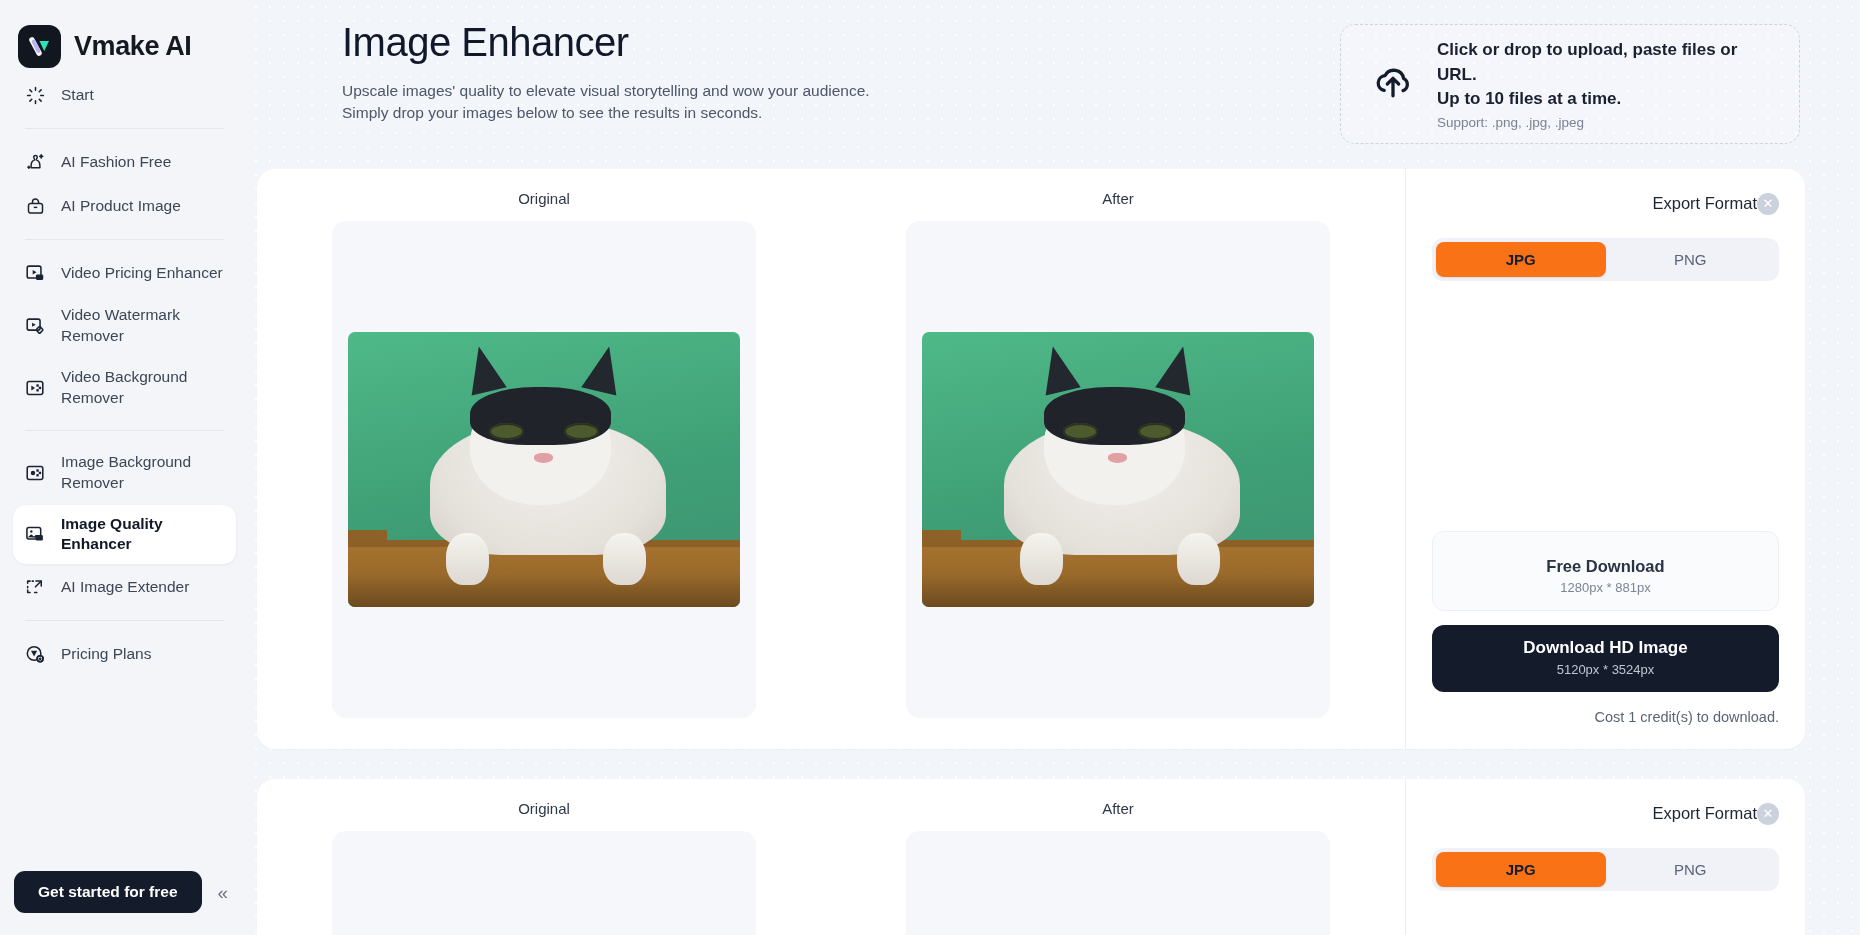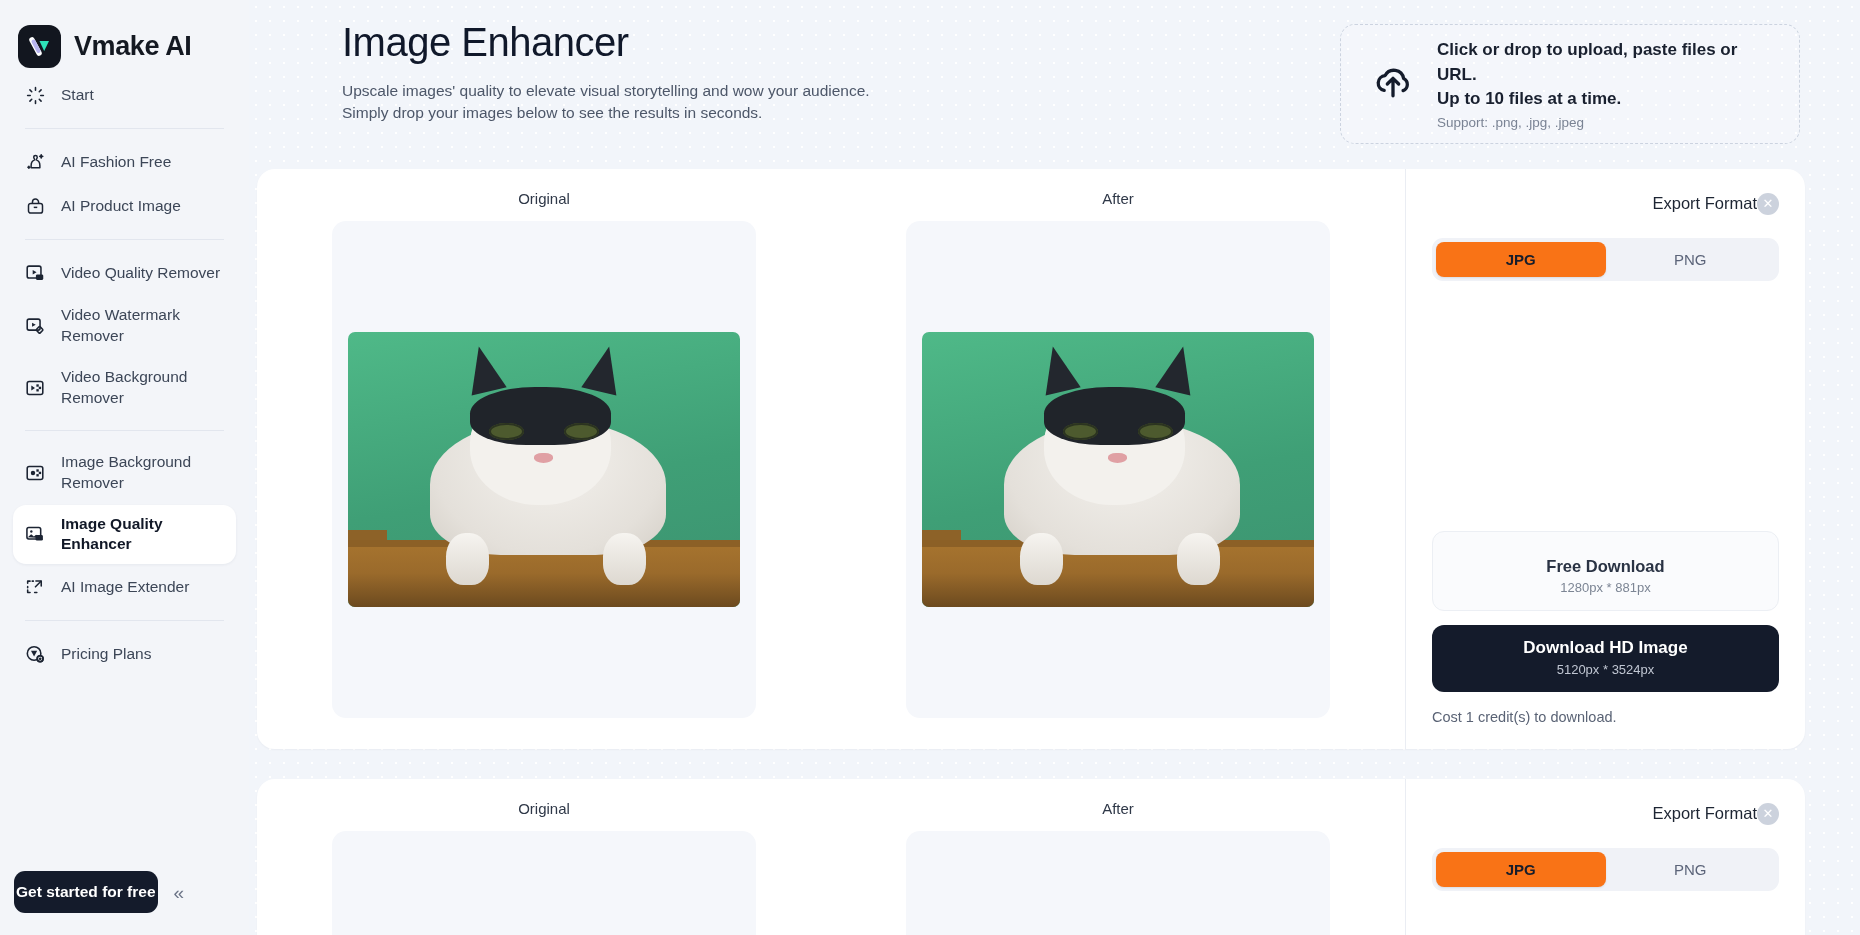--- a/index.html
+++ b/index.html
@@ -54,21 +54,21 @@
   .nav-item.active { background: #ffffff; box-shadow: 0 1px 3px rgba(20,30,60,.06); }
   .nav-item.active .lbl { color: #111827; font-weight: 700; }
 
   .sidebar-bottom {
     position: absolute; left: 14px; bottom: 22px;
     display: flex; align-items: center; gap: 16px;
   }
   .cta-btn {
     background: #141b2b; color: #fff;
     font-size: 15.5px; font-weight: 700;
-    padding: 12px 2px; border-radius: 11px;
+    padding: 12px 24px; border-radius: 11px;
     border: none; cursor: pointer;
     font-family: inherit;
   }
   .collapse-btn {
     color: #6b7487; font-size: 19px; cursor: pointer;
     line-height: 1;
   }
 
   
   .main {
@@ -211,21 +211,21 @@
     cursor: pointer;
   }
   .btn-free .t { font-size: 16.5px; font-weight: 700; color: #2a3344; }
   .btn-free .s { font-size: 13px; color: #7c8594; margin-top: 4px; }
   .btn-hd {
     margin-top: 14px; background: #141b2b; border-radius: 12px;
     padding: 13px 0 15px; text-align: center; cursor: pointer;
   }
   .btn-hd .t { font-size: 17px; font-weight: 700; color: #fff; }
   .btn-hd .s { font-size: 13px; color: #c0c6d2; margin-top: 4px; }
-  .cost { text-align: left; font-size: 14.5px; color: #5a6375; margin-top: 17px; }
+  .cost { text-align: right; font-size: 14.5px; color: #5a6375; margin-top: 17px; }
 </style>
 </head>
 <body>
 
 <div class="app">
 
   <aside class="sidebar">
     <div class="brand">
       <div class="brand-logo">
         <svg width="26" height="26" viewBox="0 0 26 26">
@@ -276,21 +276,21 @@
 
       <div class="nav-item">
         <span class="ico">
           <svg width="22" height="22" viewBox="0 0 24 24" fill="none" stroke="#1c2433" stroke-width="1.7" stroke-linejoin="round">
             <rect x="3.5" y="4.5" width="15" height="13" rx="2"></rect>
             <path d="M9.5 8.8l4.2 2.4-4.2 2.4z" fill="#1c2433" stroke="none"></path>
             <rect x="13" y="13.5" width="8" height="6" rx="1.6" fill="#1c2433" stroke="none"></rect>
             <text x="17" y="18.2" font-size="4.4" fill="#fff" text-anchor="middle" font-family="Liberation Sans, sans-serif">4K</text>
           </svg>
         </span>
-        <span class="lbl">Video Quality Remover</span>
+        <span class="lbl">Video Pricing Enhancer</span>
       </div>
 
       <div class="nav-item">
         <span class="ico">
           <svg width="22" height="22" viewBox="0 0 24 24" fill="none" stroke="#1c2433" stroke-width="1.7" stroke-linejoin="round">
             <rect x="3.5" y="4.5" width="14" height="12" rx="2"></rect>
             <path d="M8.8 8.4l4 2.2-4 2.2z" fill="#1c2433" stroke="none"></path>
             <rect x="14.2" y="13.4" width="5.6" height="5.6" rx="1" transform="rotate(45 17 16.2)"></rect>
           </svg>
         </span>

